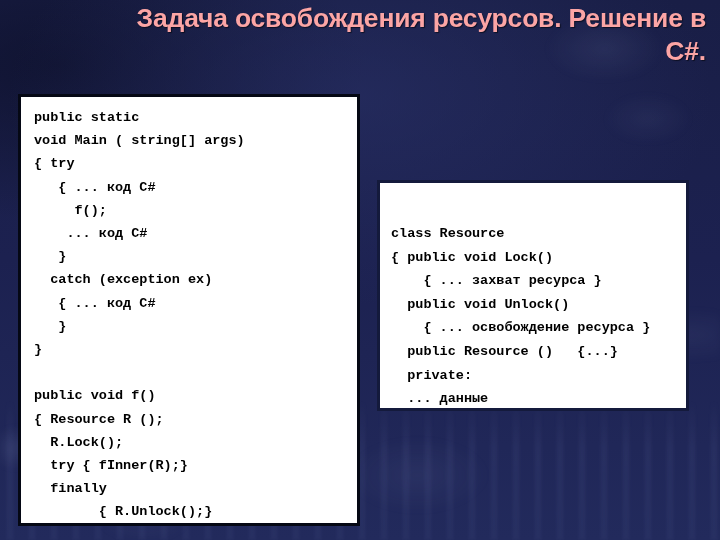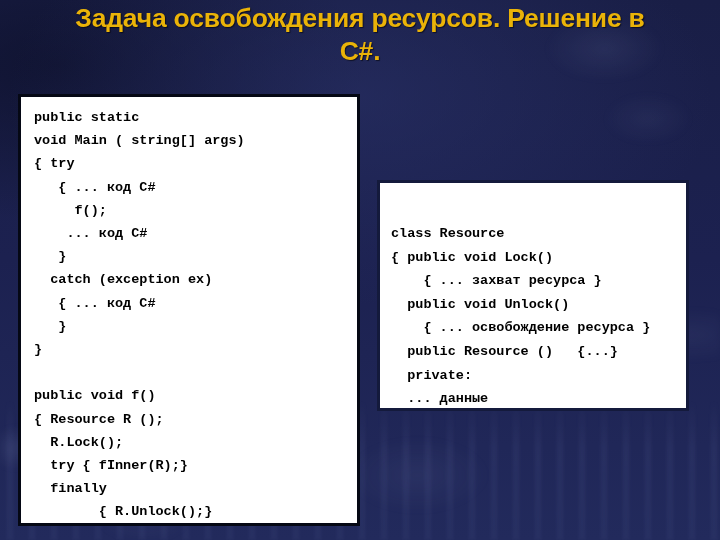--- a/index.html
+++ b/index.html
@@ -60,22 +60,22 @@
       radial-gradient(ellipse 16% 7% at 95% 62%, rgba(150,160,205,0.07), rgba(0,0,0,0) 74%);
     filter: blur(3px);
   }
 
   
   #title {
     position: absolute;
     left: 14px;
     top: 2px;
     width: 692px;
-    text-align: center;
-    color: #eab308;
+    text-align: right;
+    color: #fca5a5;
     font-family: "Liberation Sans", sans-serif;
     font-weight: bold;
     font-size: 26.5px;
     line-height: 33px;
     letter-spacing: -0.2px;
     text-shadow: 1px 1px 1px rgba(0,0,0,0.55);
     white-space: pre-line;
   }
 
   

